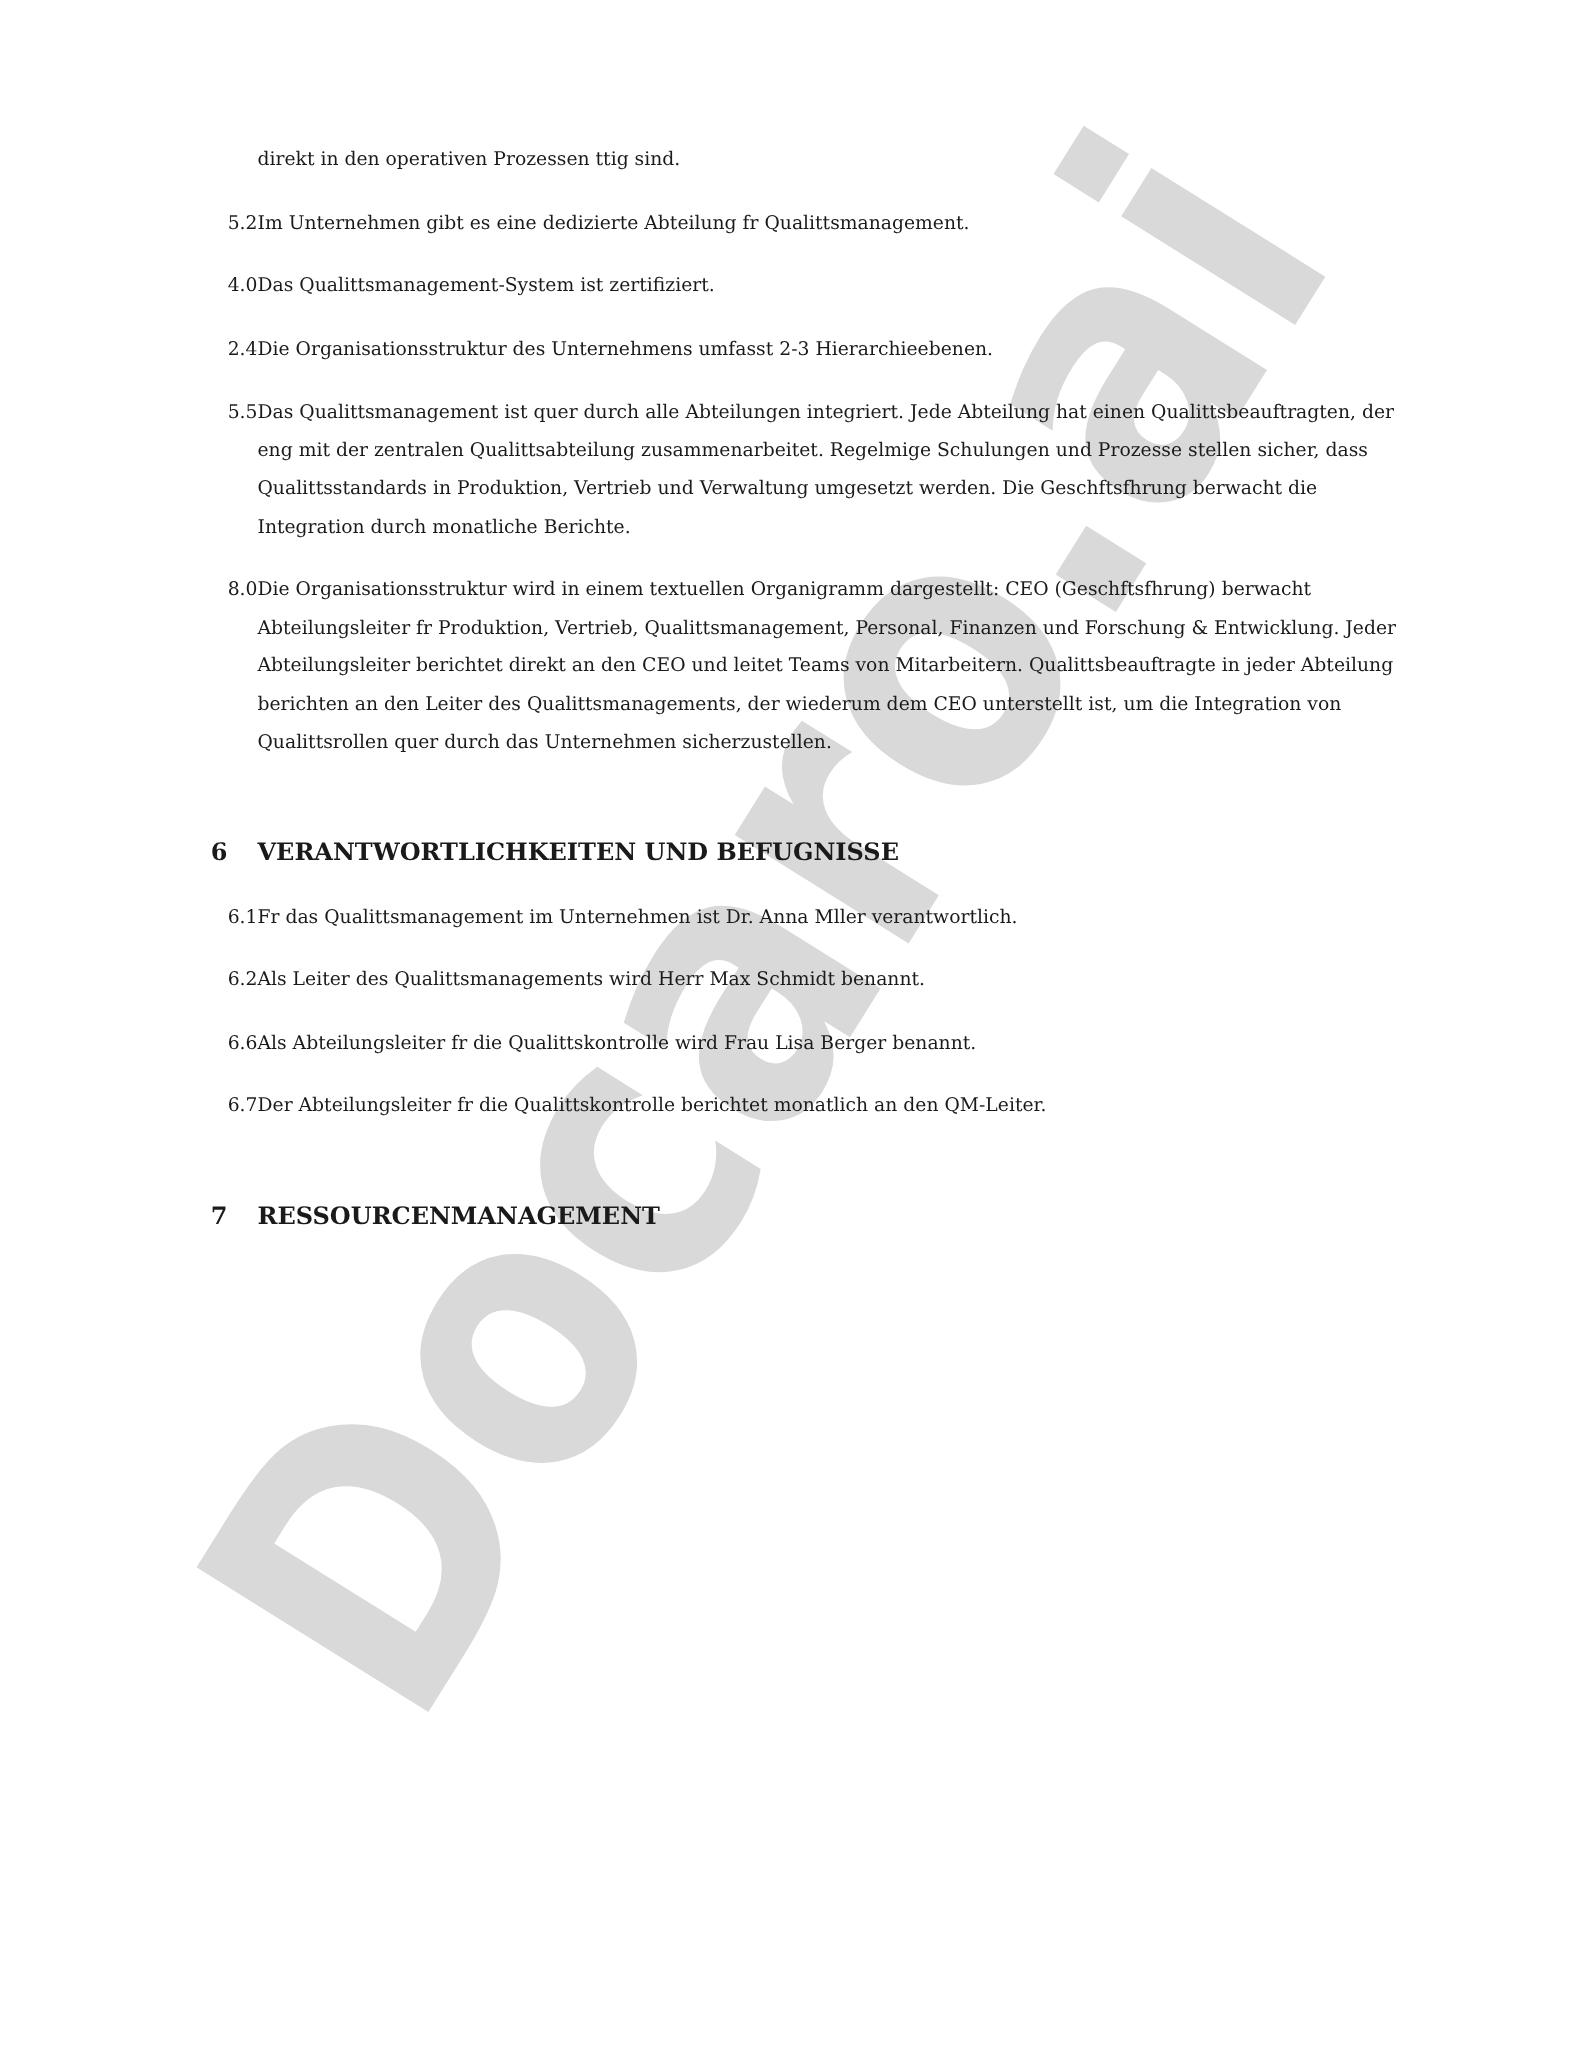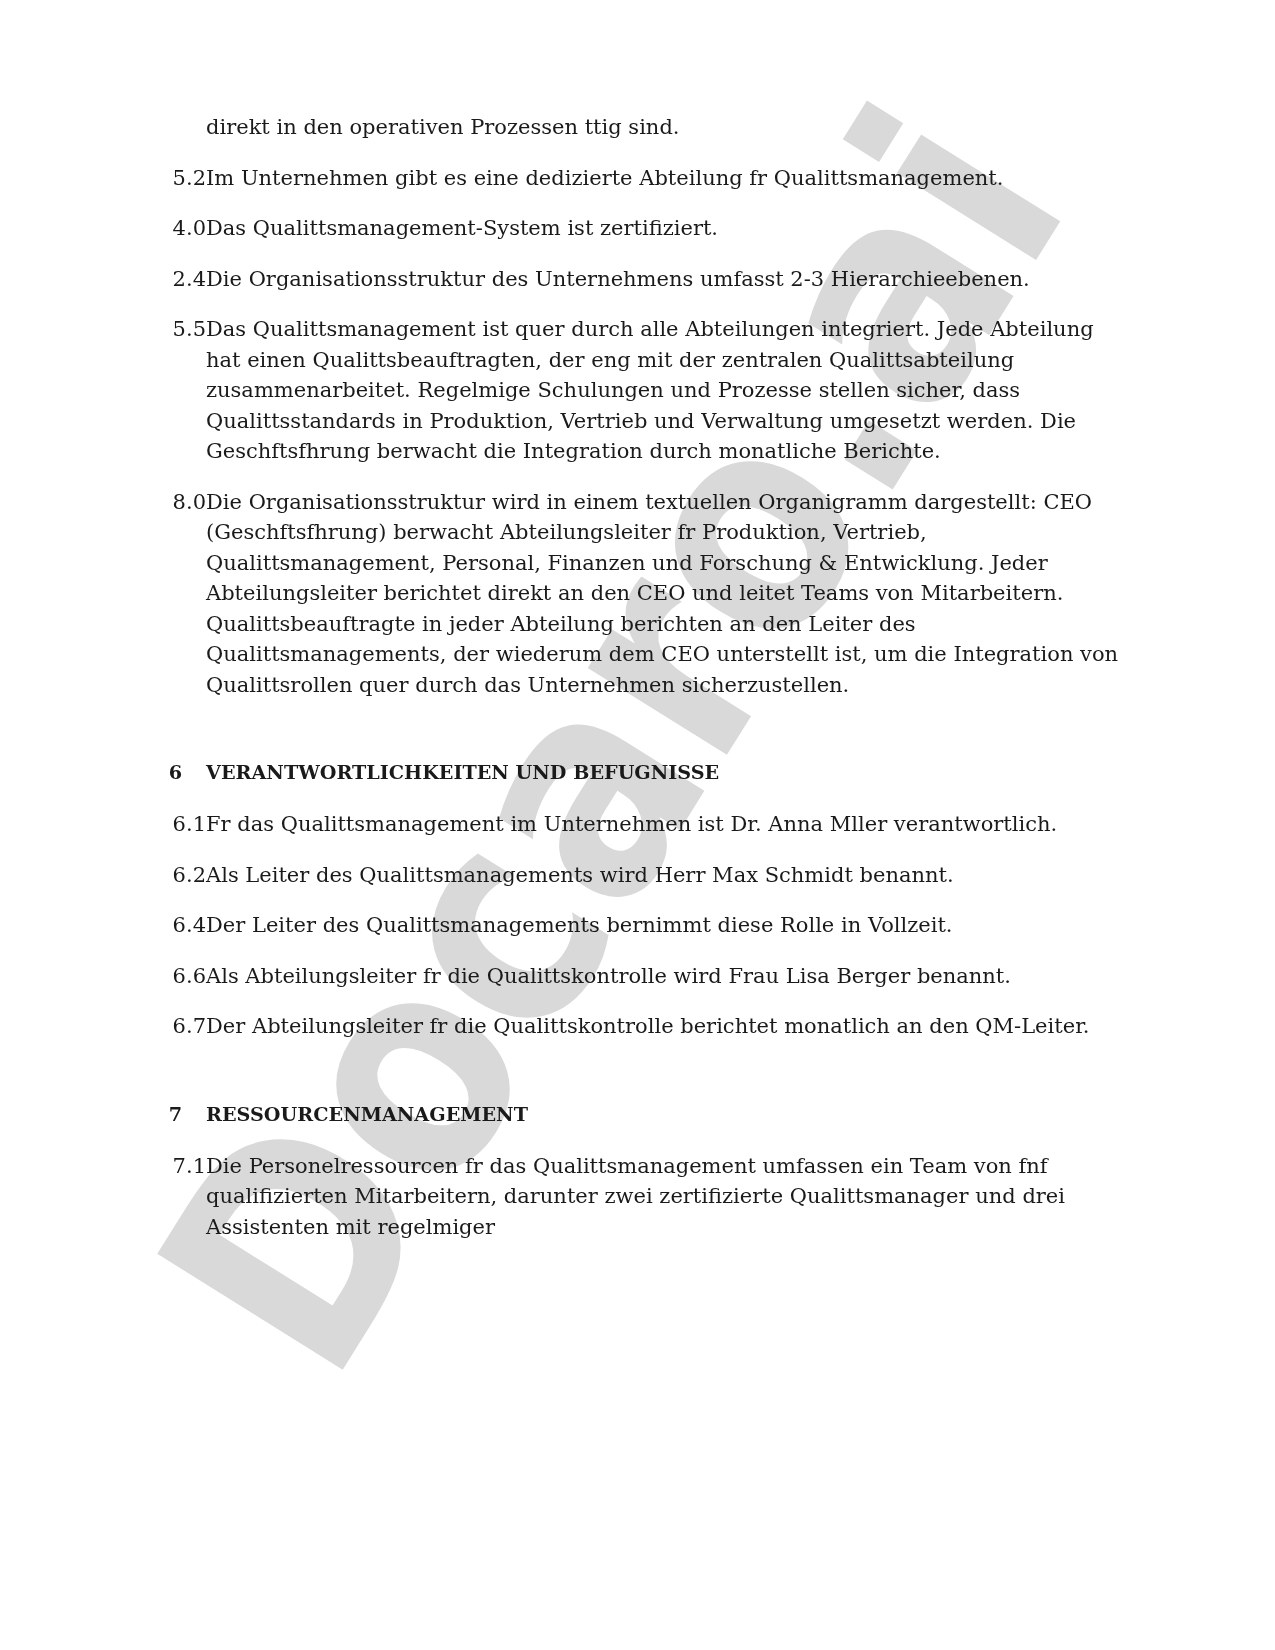--- a/index.html
+++ b/index.html
@@ -2,21 +2,21 @@
 <html><head>
 <meta charset="utf-8">
 <style>
   html, body { margin: 0; padding: 0; background: #ffffff; }
   body { width: 1275px; height: 1650px; position: relative; overflow: hidden;
          font-family: "DejaVu Serif", "Liberation Serif", serif; color: #1a1a1a; }
   .page { position: absolute; left: 0; top: 0; width: 1275px; height: 1650px; }
   .watermark { position: absolute; left: 0; top: 0; width: 1275px; height: 1650px;
                pointer-events: none; z-index: 0; }
   .content { position: absolute; left: 150px; top: 112px; width: 980px; z-index: 1; }
-  .item { display: flex; align-items: flex-start; font-size: 21px; line-height: 30.5px;
+  .item { display: flex; align-items: flex-start; font-size: 15px; line-height: 30.5px;
           margin-bottom: 20px; }
   .item .num { width: 56px; flex: 0 0 56px; padding-left: 4px; box-sizing: border-box; text-align: right; }
   .item .text { flex: 1; }
   .item.cont .num { visibility: hidden; }
   .heading { display: flex; font-weight: bold; font-size: 19.2px; line-height: 30px;
              margin-top: 58px; margin-bottom: 21px; }
   .heading .num { width: 56px; flex: 0 0 56px; text-align: right; padding-right: 24px;
                   box-sizing: border-box; }
   .heading .text { flex: 1; letter-spacing: 0; }
 </style>
@@ -62,35 +62,27 @@
     </div>
     <div class="item">
       <span class="num">6.1</span>
       <span class="text">Fr das Qualittsmanagement im Unternehmen ist Dr. Anna Mller verantwortlich.</span>
     </div>
     <div class="item">
       <span class="num">6.2</span>
       <span class="text">Als Leiter des Qualittsmanagements wird Herr Max Schmidt benannt.</span>
     </div>
     <div class="item">
-      <span class="num">6.4</span>
-      <span class="text">Der Leiter des Qualittsmanagements bernimmt diese Rolle in Vollzeit.</span>
-    </div>
-    <div class="item">
       <span class="num">6.6</span>
       <span class="text">Als Abteilungsleiter fr die Qualittskontrolle wird Frau Lisa Berger benannt.</span>
     </div>
     <div class="item">
       <span class="num">6.7</span>
       <span class="text">Der Abteilungsleiter fr die Qualittskontrolle berichtet monatlich an den QM-Leiter.</span>
     </div>
 
     <div class="heading">
       <span class="num">7</span>
       <span class="text">RESSOURCENMANAGEMENT</span>
     </div>
-    <div class="item">
-      <span class="num">7.1</span>
-      <span class="text">Die Personelressourcen fr das Qualittsmanagement umfassen ein Team von fnf qualifizierten Mitarbeitern, darunter zwei zertifizierte Qualittsmanager und drei Assistenten mit regelmiger</span>
-    </div>
 
   </div>
 </div>
 
 </body></html>

